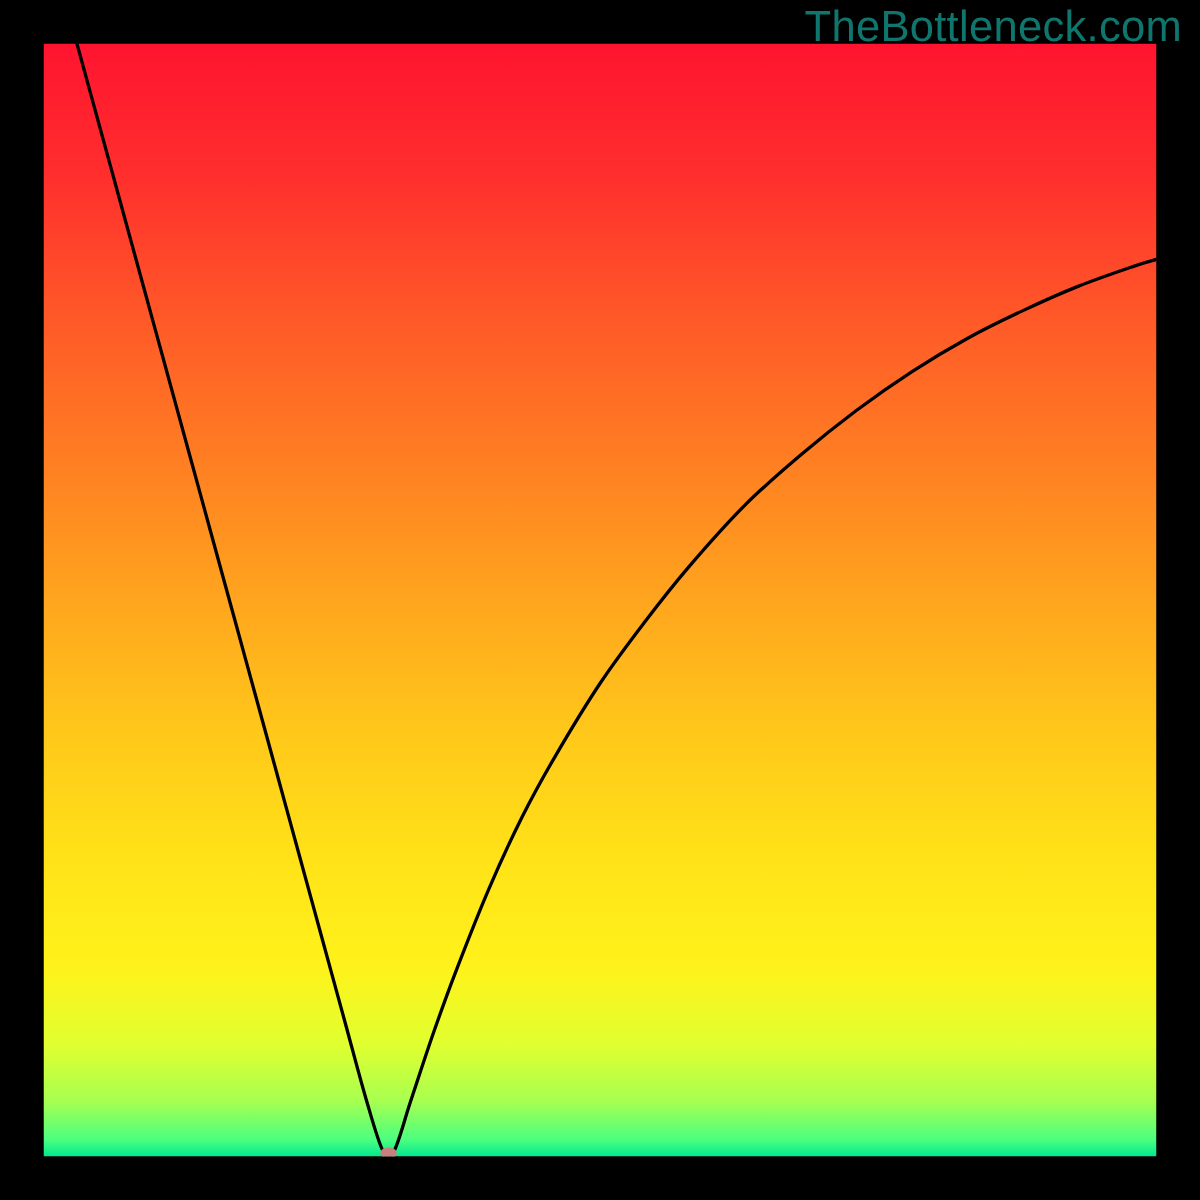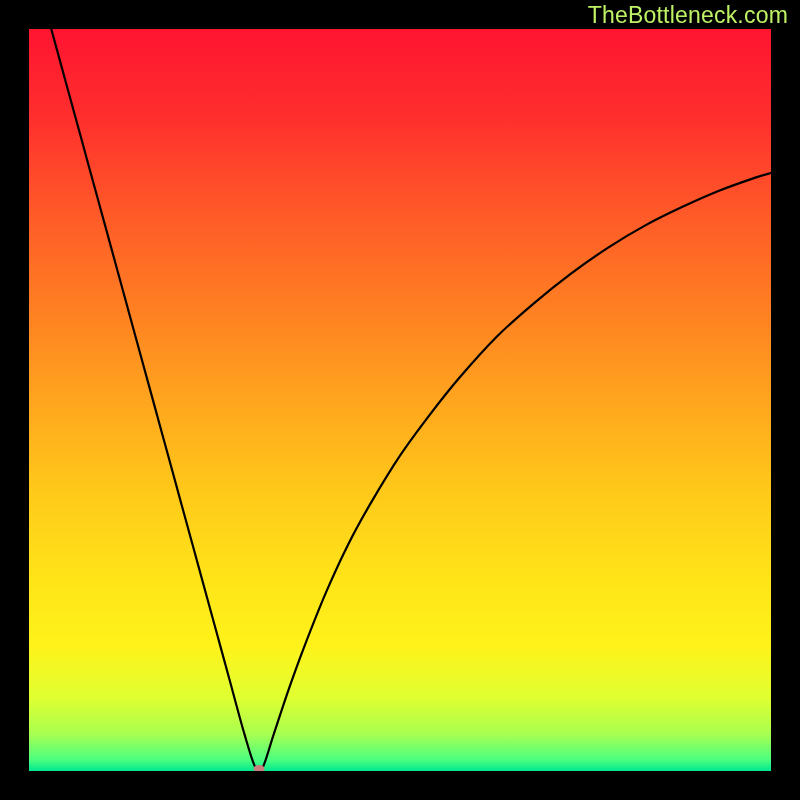--- a/index.html
+++ b/index.html
@@ -14,22 +14,22 @@
   .outer {
     position: relative;
     width: 800px;
     height: 800px;
     background: #000;
   }
   .watermark {
     position: absolute;
     top: 2px;
     right: 12px;
-    color: #bef264;
-    font-size: 23px;
+    color: #0f766e;
+    font-size: 29px;
     font-weight: 500;
     letter-spacing: 0.2px;
     z-index: 10;
   }
   .plot-wrap {
     position: absolute;
     left: 29px;
     top: 29px;
     width: 742px;
     height: 742px;

